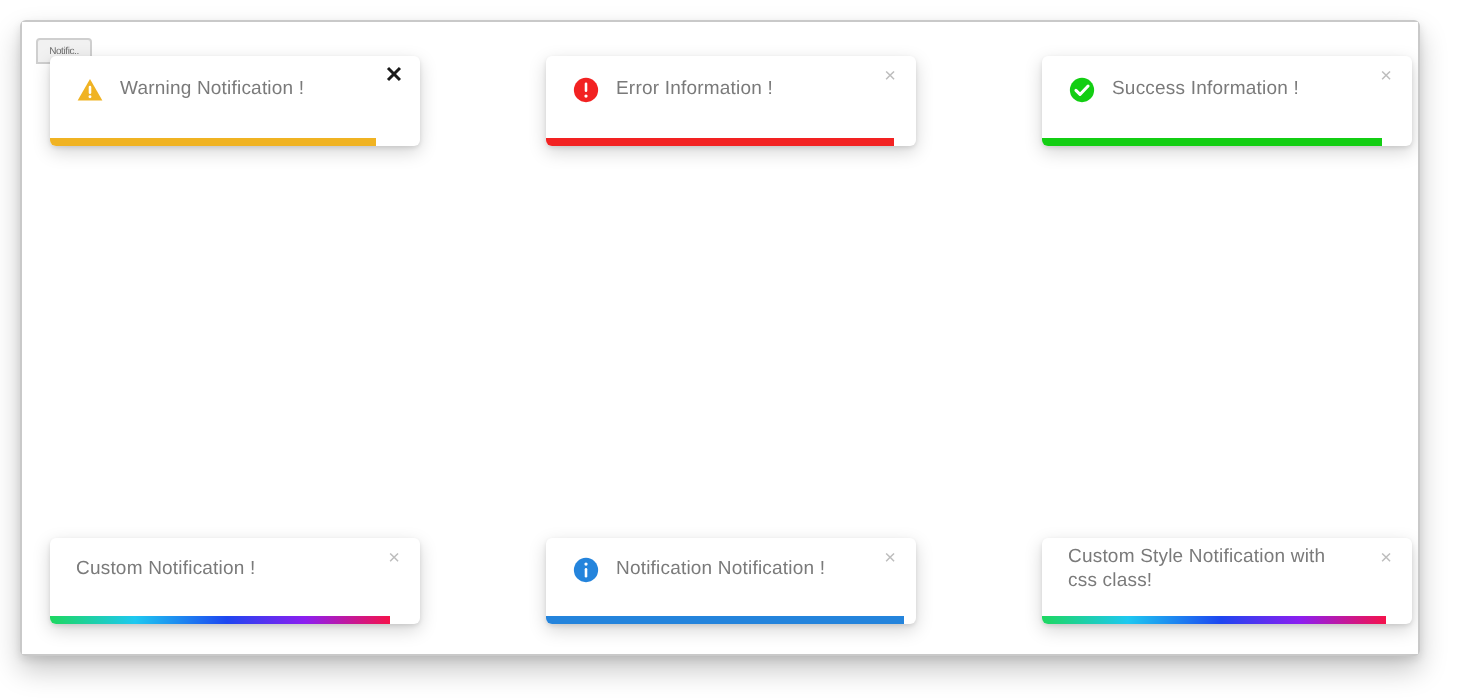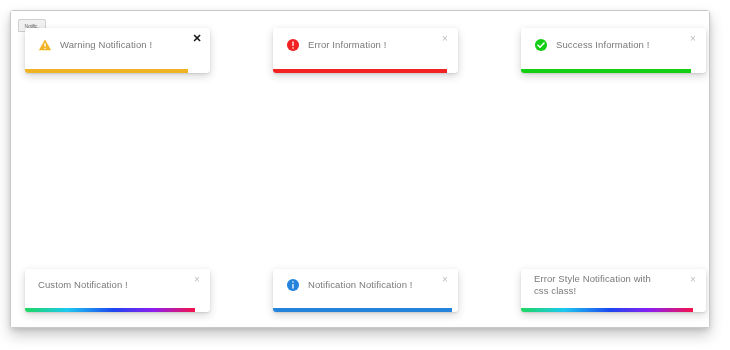--- a/index.html
+++ b/index.html
@@ -201,21 +201,21 @@
           </svg>
         </span>
         <span class="toast-text">Notification Notification !</span>
       </div>
       <div class="toast-close">×</div>
       <div class="toast-progress" style="width: 97%; background: rgb(36, 132, 220);"></div>
     </div>
 
     <div class="toast" id="toast-custom">
       <div class="toast-body">
-        <span class="toast-text">Error Style Notification with
+        <span class="toast-text">Custom Style Notification with
 css class!</span>
       </div>
       <div class="toast-close">×</div>
       <div class="toast-progress" style="width: 93%; background: linear-gradient(to right, rgb(30, 215, 96) 0%, rgb(30, 200, 240) 25%, rgb(30, 70, 240) 52%, rgb(140, 30, 240) 75%, rgb(245, 18, 75) 100%);"></div>
     </div>
 
   </div>
 </div>
 
 </body></html>

